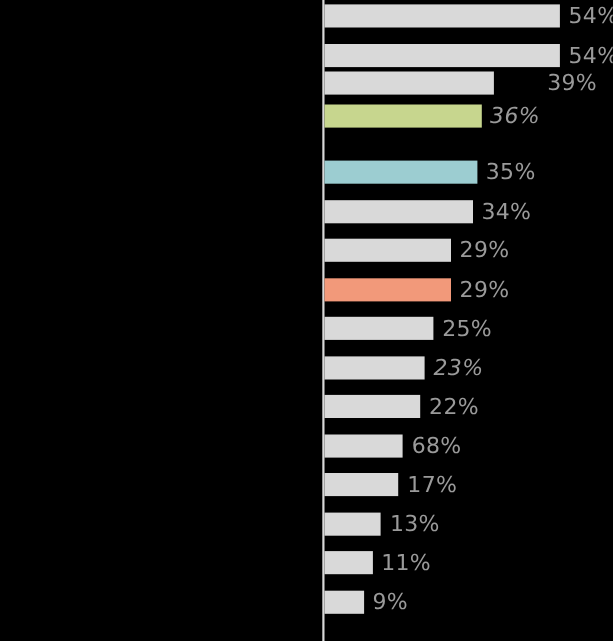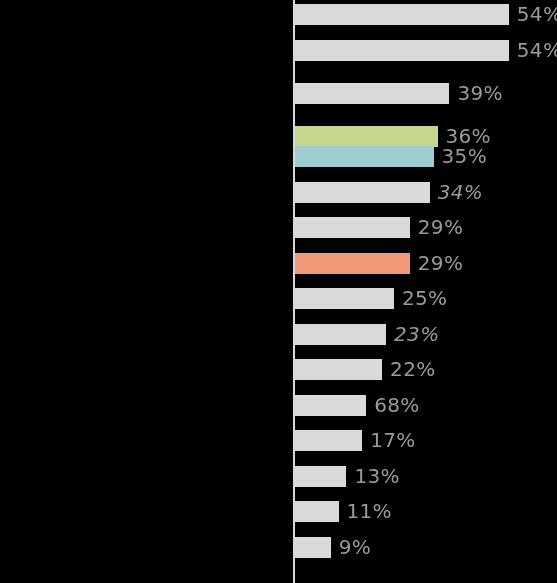--- a/index.html
+++ b/index.html
@@ -65,33 +65,33 @@
     <div id="axis-line"></div>
     <div id="bars-container">
         <div class="bar-row" style="top: 4px;">
           <div class="bar" style="width: 213.84px; background: rgb(217, 217, 217);"></div>
           <span class="bar-label">54%</span>
         </div>
         <div class="bar-row" style="top: 39.5px;">
           <div class="bar" style="width: 213.84px; background: rgb(217, 217, 217);"></div>
           <span class="bar-label">54%</span>
         </div>
-        <div class="bar-row" style="top: 83px;">
+        <div class="bar-row" style="top: 65px; gap: 40px;">
           <div class="bar" style="width: 154.44px; background: rgb(217, 217, 217);"></div>
           <span class="bar-label">39%</span>
         </div>
-        <div class="bar-row" style="top: 126px;">
+        <div class="bar-row" style="top: 95px; font-style: italic;">
           <div class="bar" style="width: 142.56px; background: rgb(199, 214, 142);"></div>
           <span class="bar-label">36%</span>
         </div>
         <div class="bar-row" style="top: 146px; text-align: right;">
           <div class="bar" style="width: 138.6px; background: rgb(156, 205, 209);"></div>
           <span class="bar-label">35%</span>
         </div>
-        <div class="bar-row" style="top: 181.5px; font-style: italic;">
+        <div class="bar-row" style="top: 181.5px;">
           <div class="bar" style="width: 134.64px; background: rgb(217, 217, 217);"></div>
           <span class="bar-label">34%</span>
         </div>
         <div class="bar-row" style="top: 217px;">
           <div class="bar" style="width: 114.84px; background: rgb(217, 217, 217);"></div>
           <span class="bar-label">29%</span>
         </div>
         <div class="bar-row" style="top: 252.5px;">
           <div class="bar" style="width: 114.84px; background: rgb(242, 153, 122);"></div>
           <span class="bar-label">29%</span>

